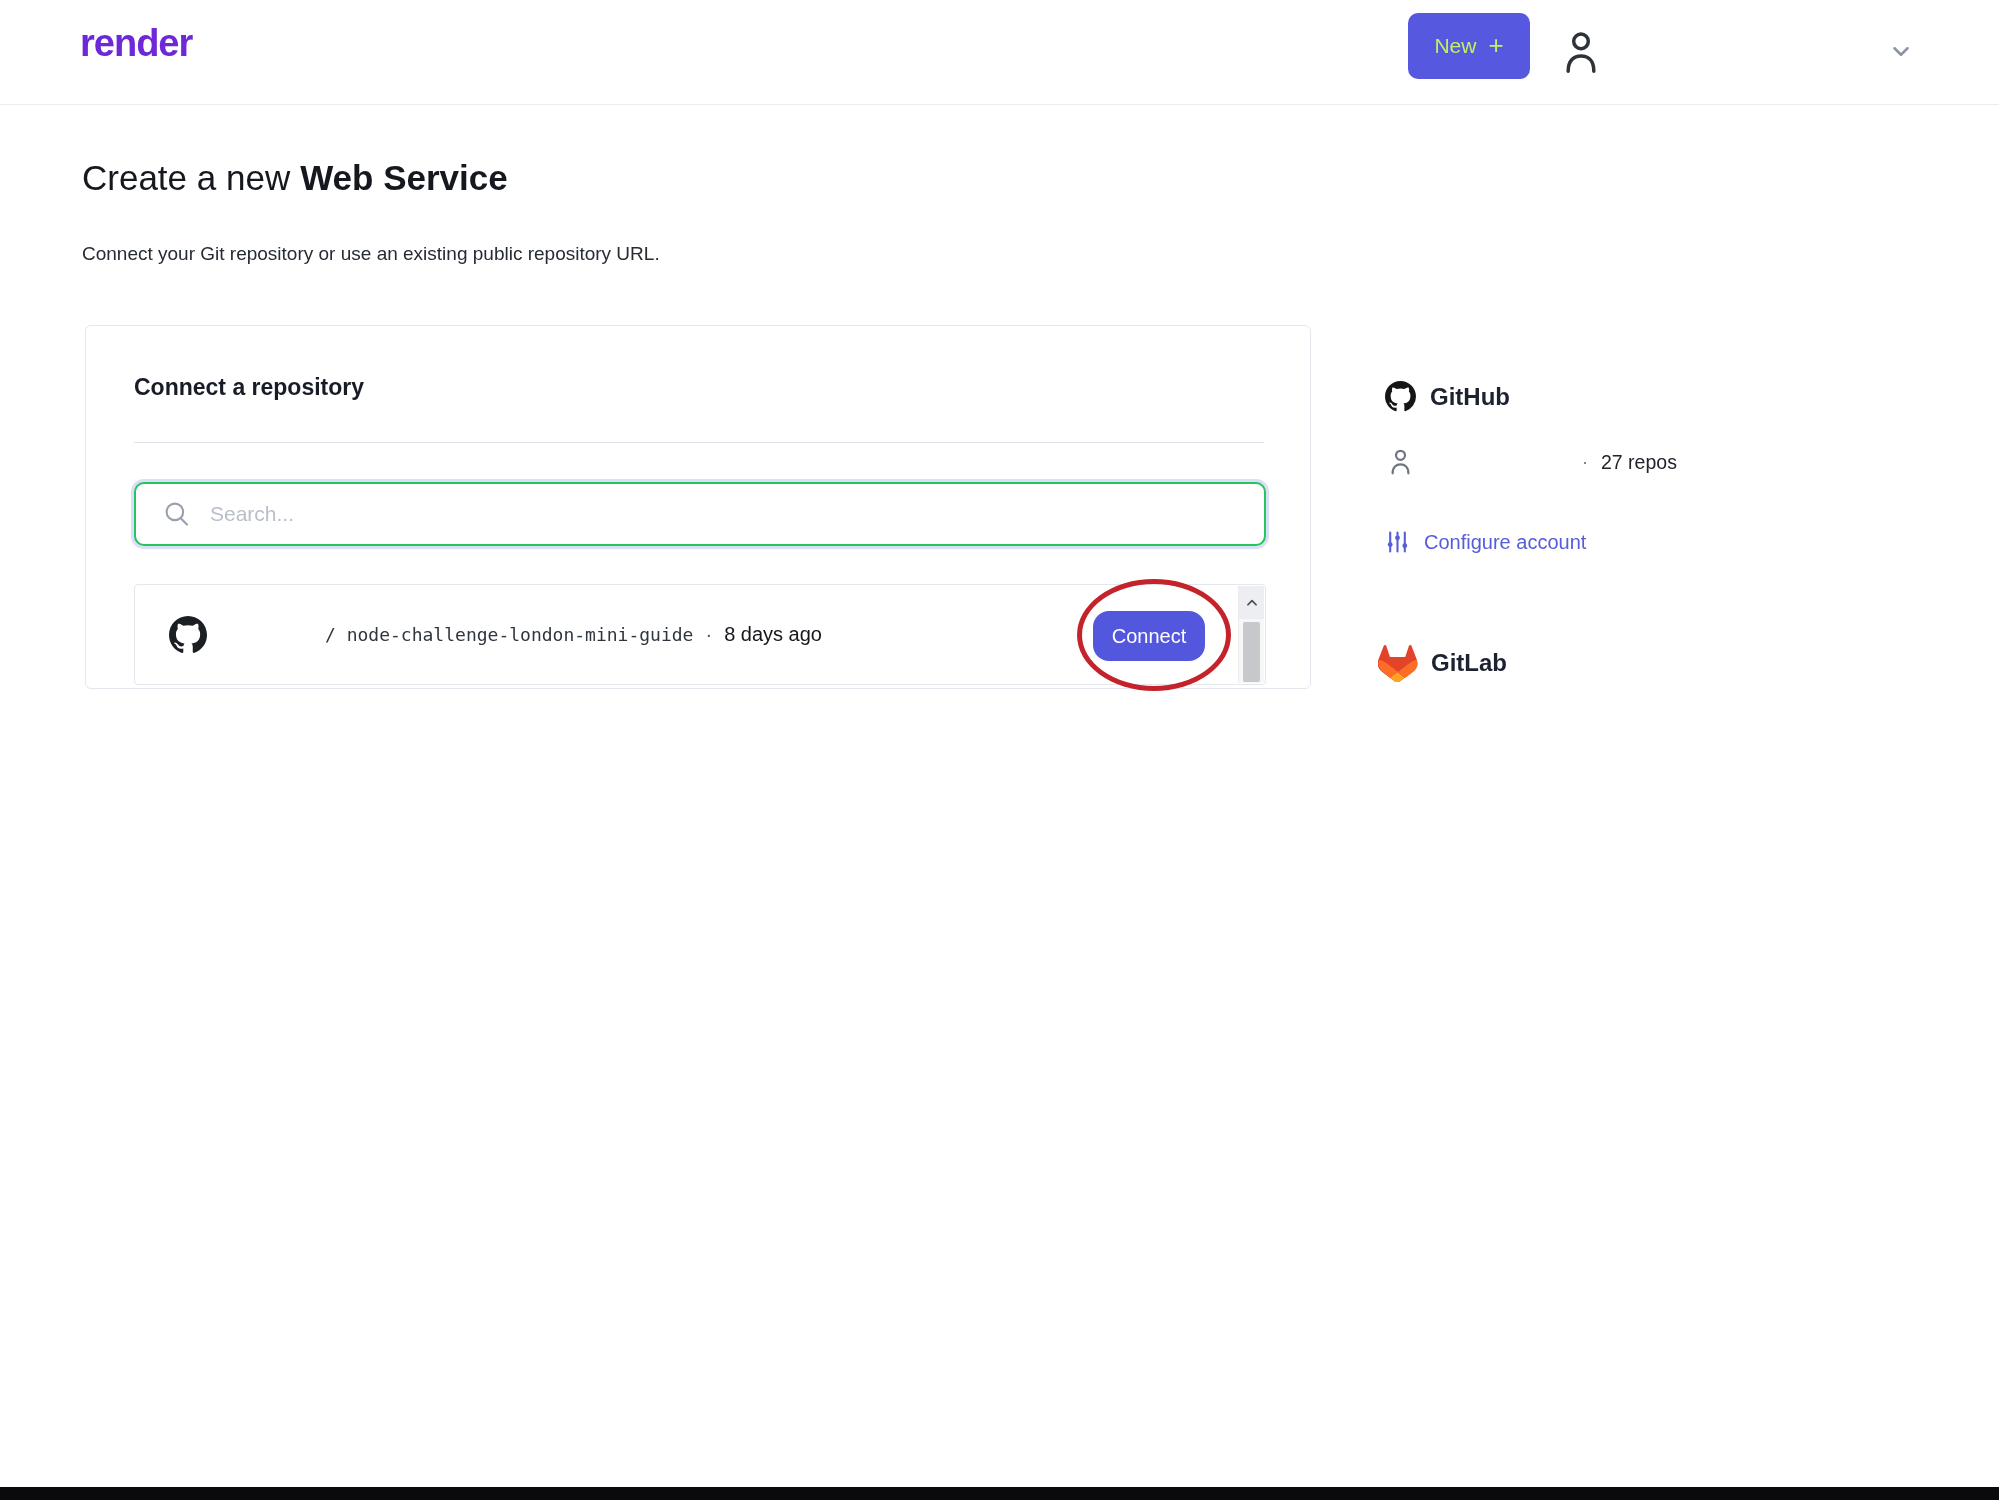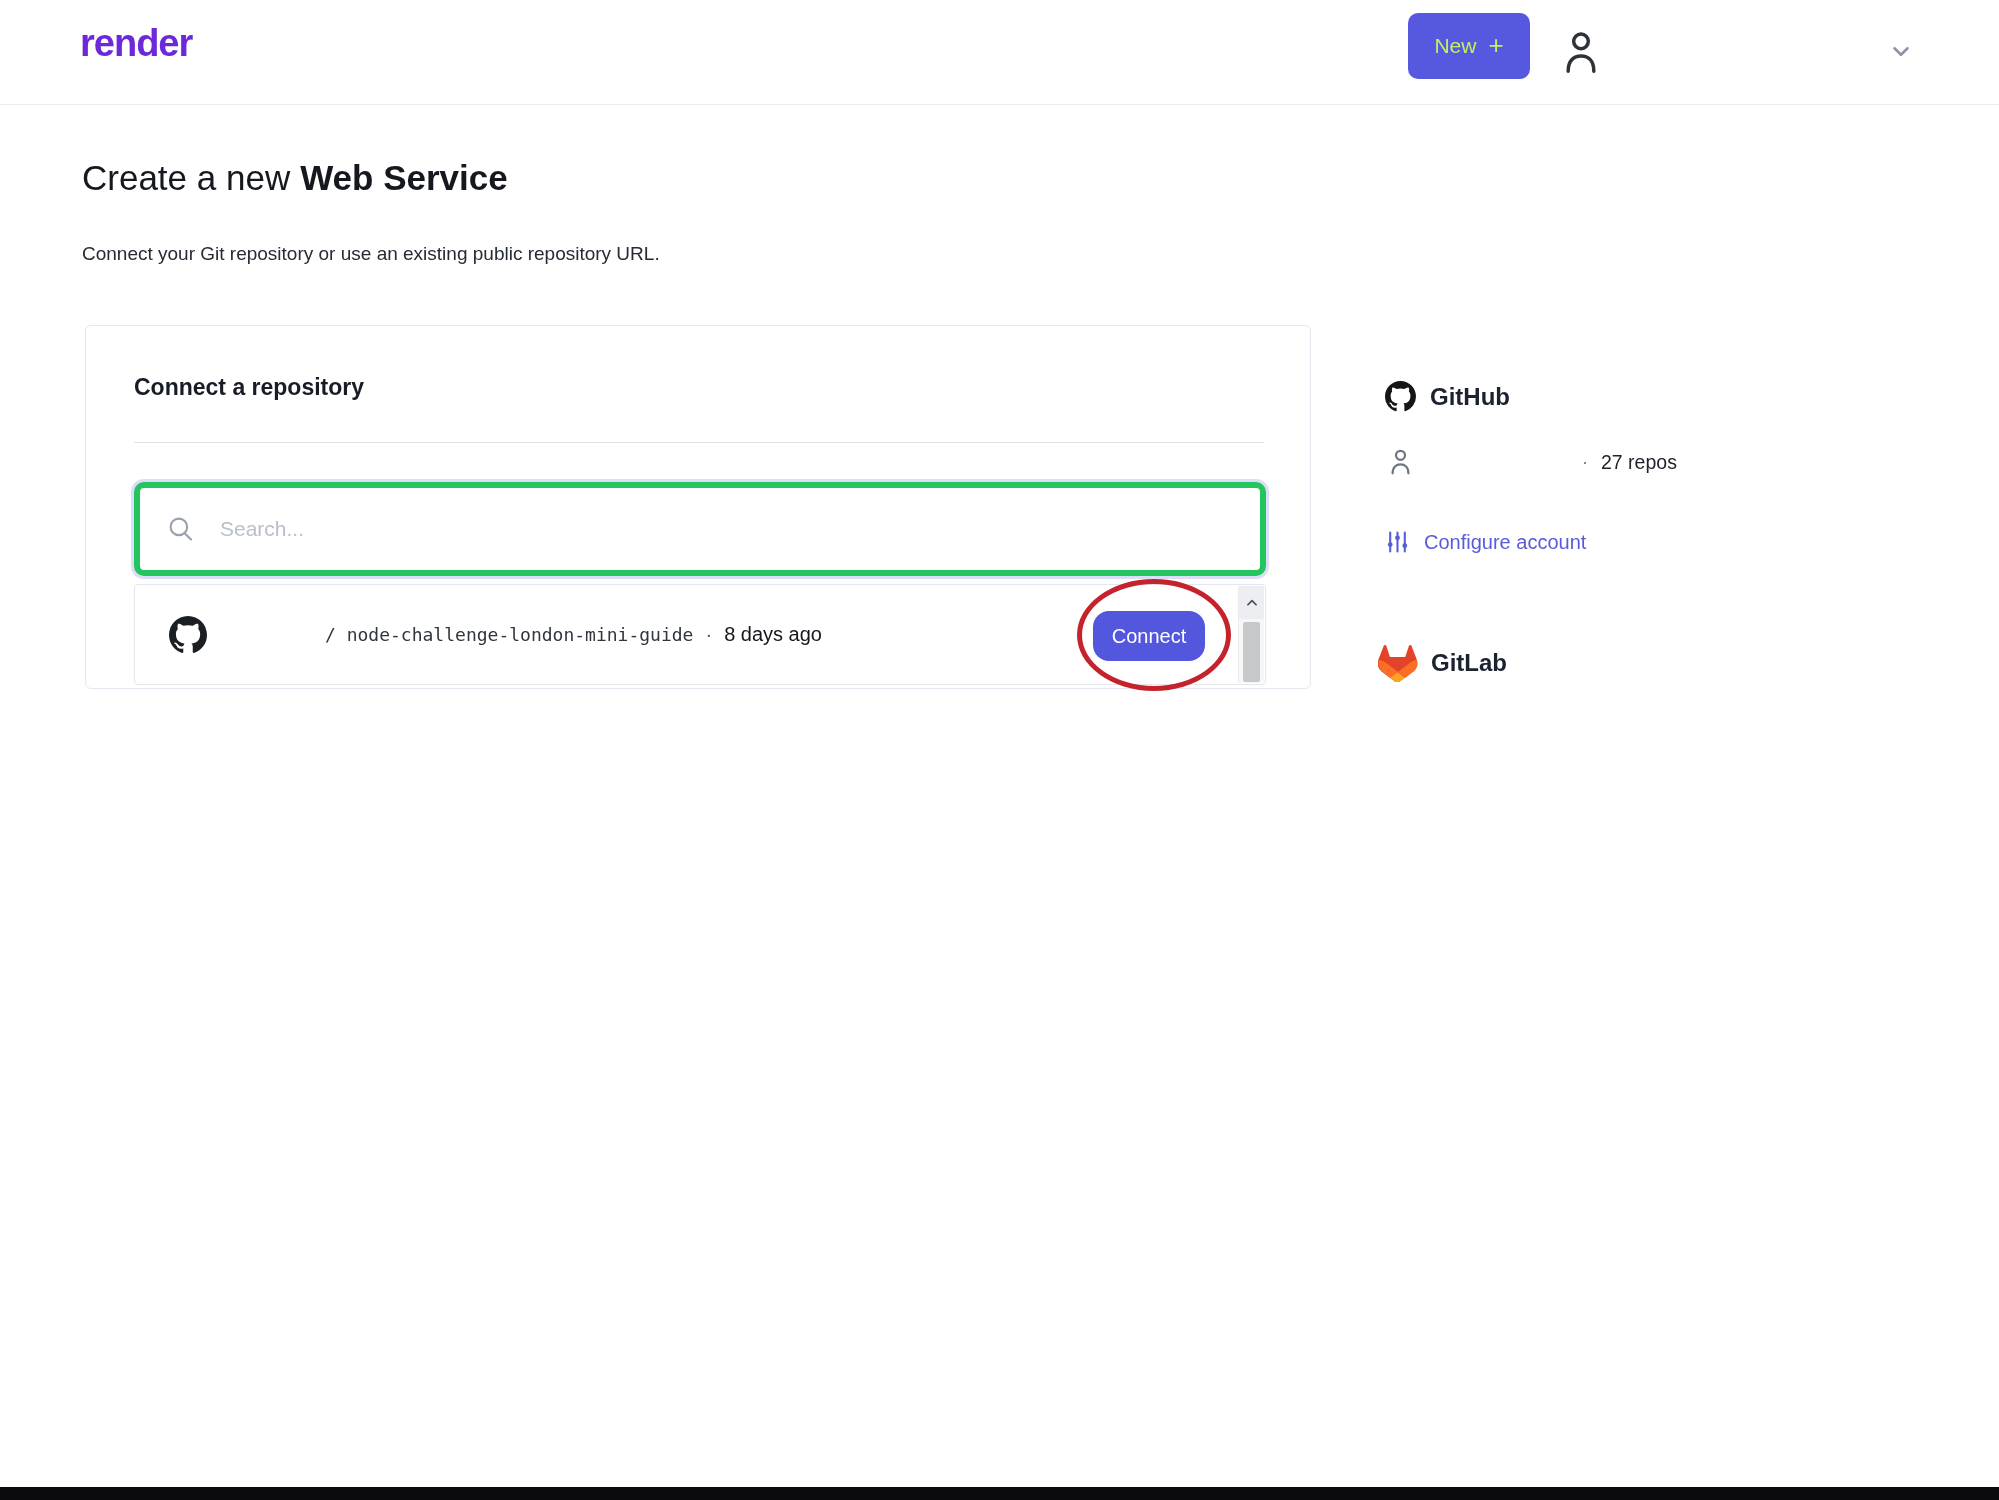--- a/index.html
+++ b/index.html
@@ -34,23 +34,23 @@
   .page-title .t-reg { font-weight: 400; margin-right: 10px; }
   .page-title .t-bold { font-weight: 700; }
   .page-subtitle { position: absolute; left: 82px; top: 243px; font-size: 19px; color: #262b34; }
 
   
   .card { position: absolute; left: 85px; top: 325px; width: 1226px; height: 364px;
     background: #fff; border: 1px solid #e4e7ee; border-radius: 6px; }
   .card-heading { position: absolute; left: 48px; top: 48px; font-size: 23px; font-weight: 700; color: #171c26; }
   .card-divider { position: absolute; left: 48px; right: 46px; top: 116px; height: 1px; background: #dde1ea; }
 
-  .search-wrap { position: absolute; left: 48px; top: 156px; width: 1132px; height: 94px;
-    border: 6px solid #22c55e; border-radius: 10px; box-shadow: 0 0 0 3px #dcdef8;
-    display: flex; align-items: center; background: #fff; gap: 6px; }
+  .search-wrap { position: absolute; left: 48px; top: 156px; width: 1132px; height: 64px;
+    border: 2px solid #22c55e; border-radius: 10px; box-shadow: 0 0 0 3px #dcdef8;
+    display: flex; align-items: center; background: #fff; }
   .search-icon { margin-left: 26px; color: #99a0ae; flex: 0 0 auto; display: flex; }
   .search-input { flex: 1; height: 100%; border: none; outline: none; background: transparent;
     font-size: 21px; color: #374151; padding-left: 18px; font-family: "Liberation Sans", sans-serif; }
   .search-input::placeholder { color: #b9bfca; }
 
   .repo-list { position: absolute; left: 48px; top: 258px; width: 1132px; height: 101px;
     border: 1px solid #e4e7ee; border-radius: 4px; background: #fff; }
   .repo-row { position: absolute; left: 0; top: 0; right: 27px; height: 100%;
     display: flex; align-items: center; padding-left: 34px; }
   .gh-mark { color: #1b1f23; display: flex; flex: 0 0 auto; }

